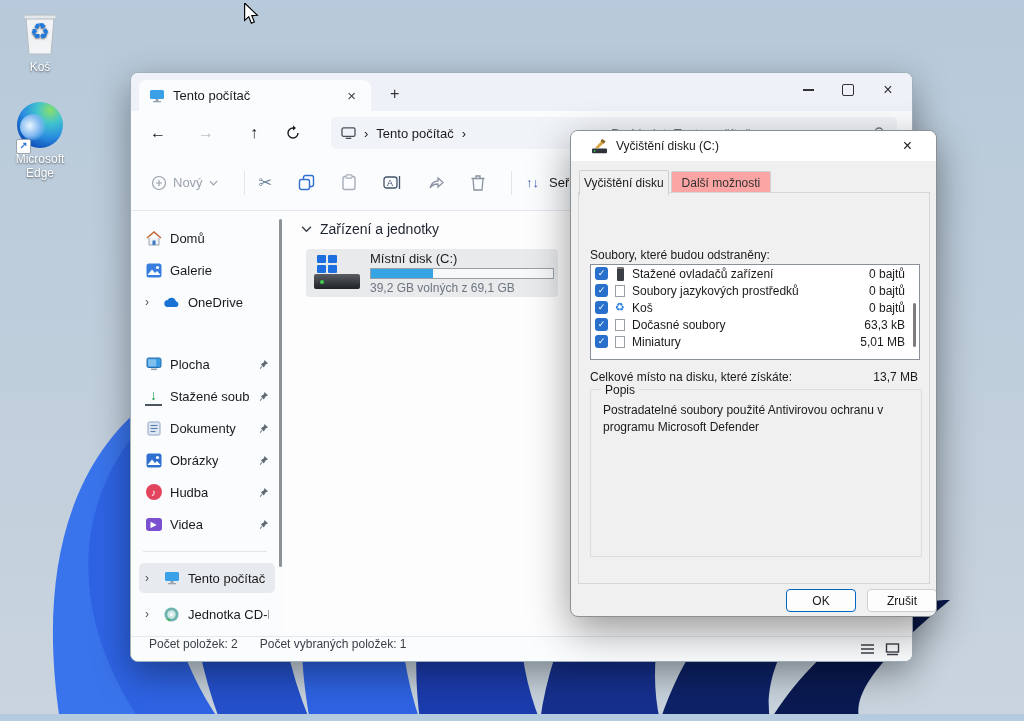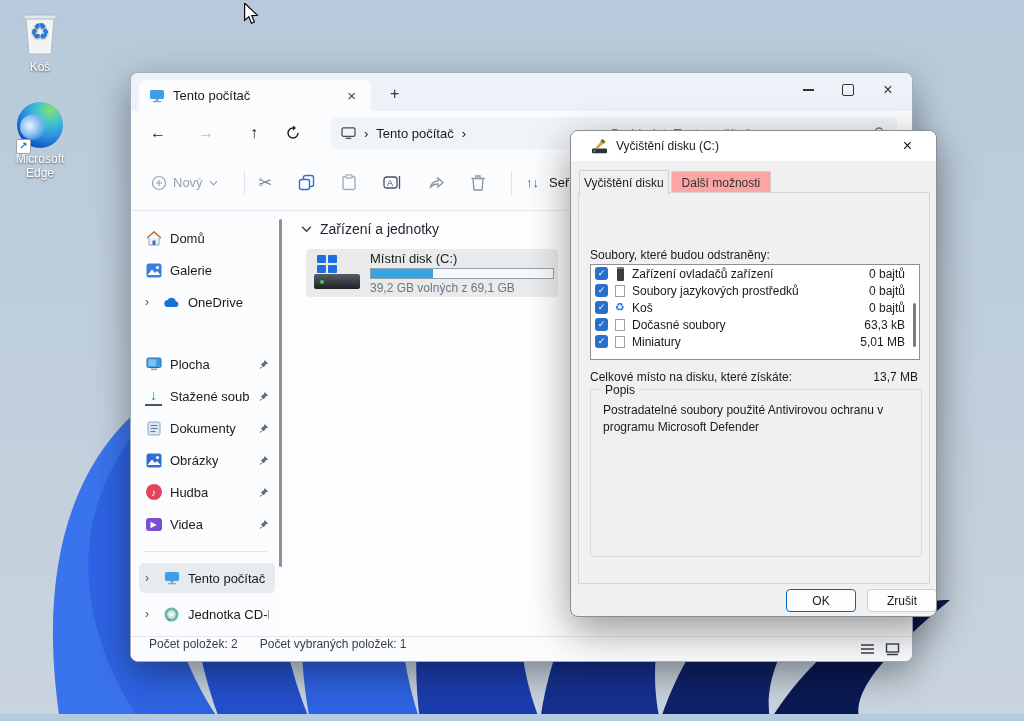--- a/index.html
+++ b/index.html
@@ -497,21 +497,21 @@
   <div class="dpage">
 
     <div class="files-label">Soubory, které budou odstraněny:</div>
 
     <div class="listbox">
       <div class="lrow">
         <span class="cb">✓</span>
         <span class="fic">
             <span class="fic-driver"></span>
           </span>
-        <span class="fname">Zařízení ovladačů zařízení</span>
+        <span class="fname">Stažené ovladačů zařízení</span>
         <span class="fsize">0 bajtů</span>
       </div>
       <div class="lrow">
         <span class="cb">✓</span>
         <span class="fic">
             <span class="fic-file"></span>
           </span>
         <span class="fname">Soubory jazykových prostředků</span>
         <span class="fsize">0 bajtů</span>
       </div>

